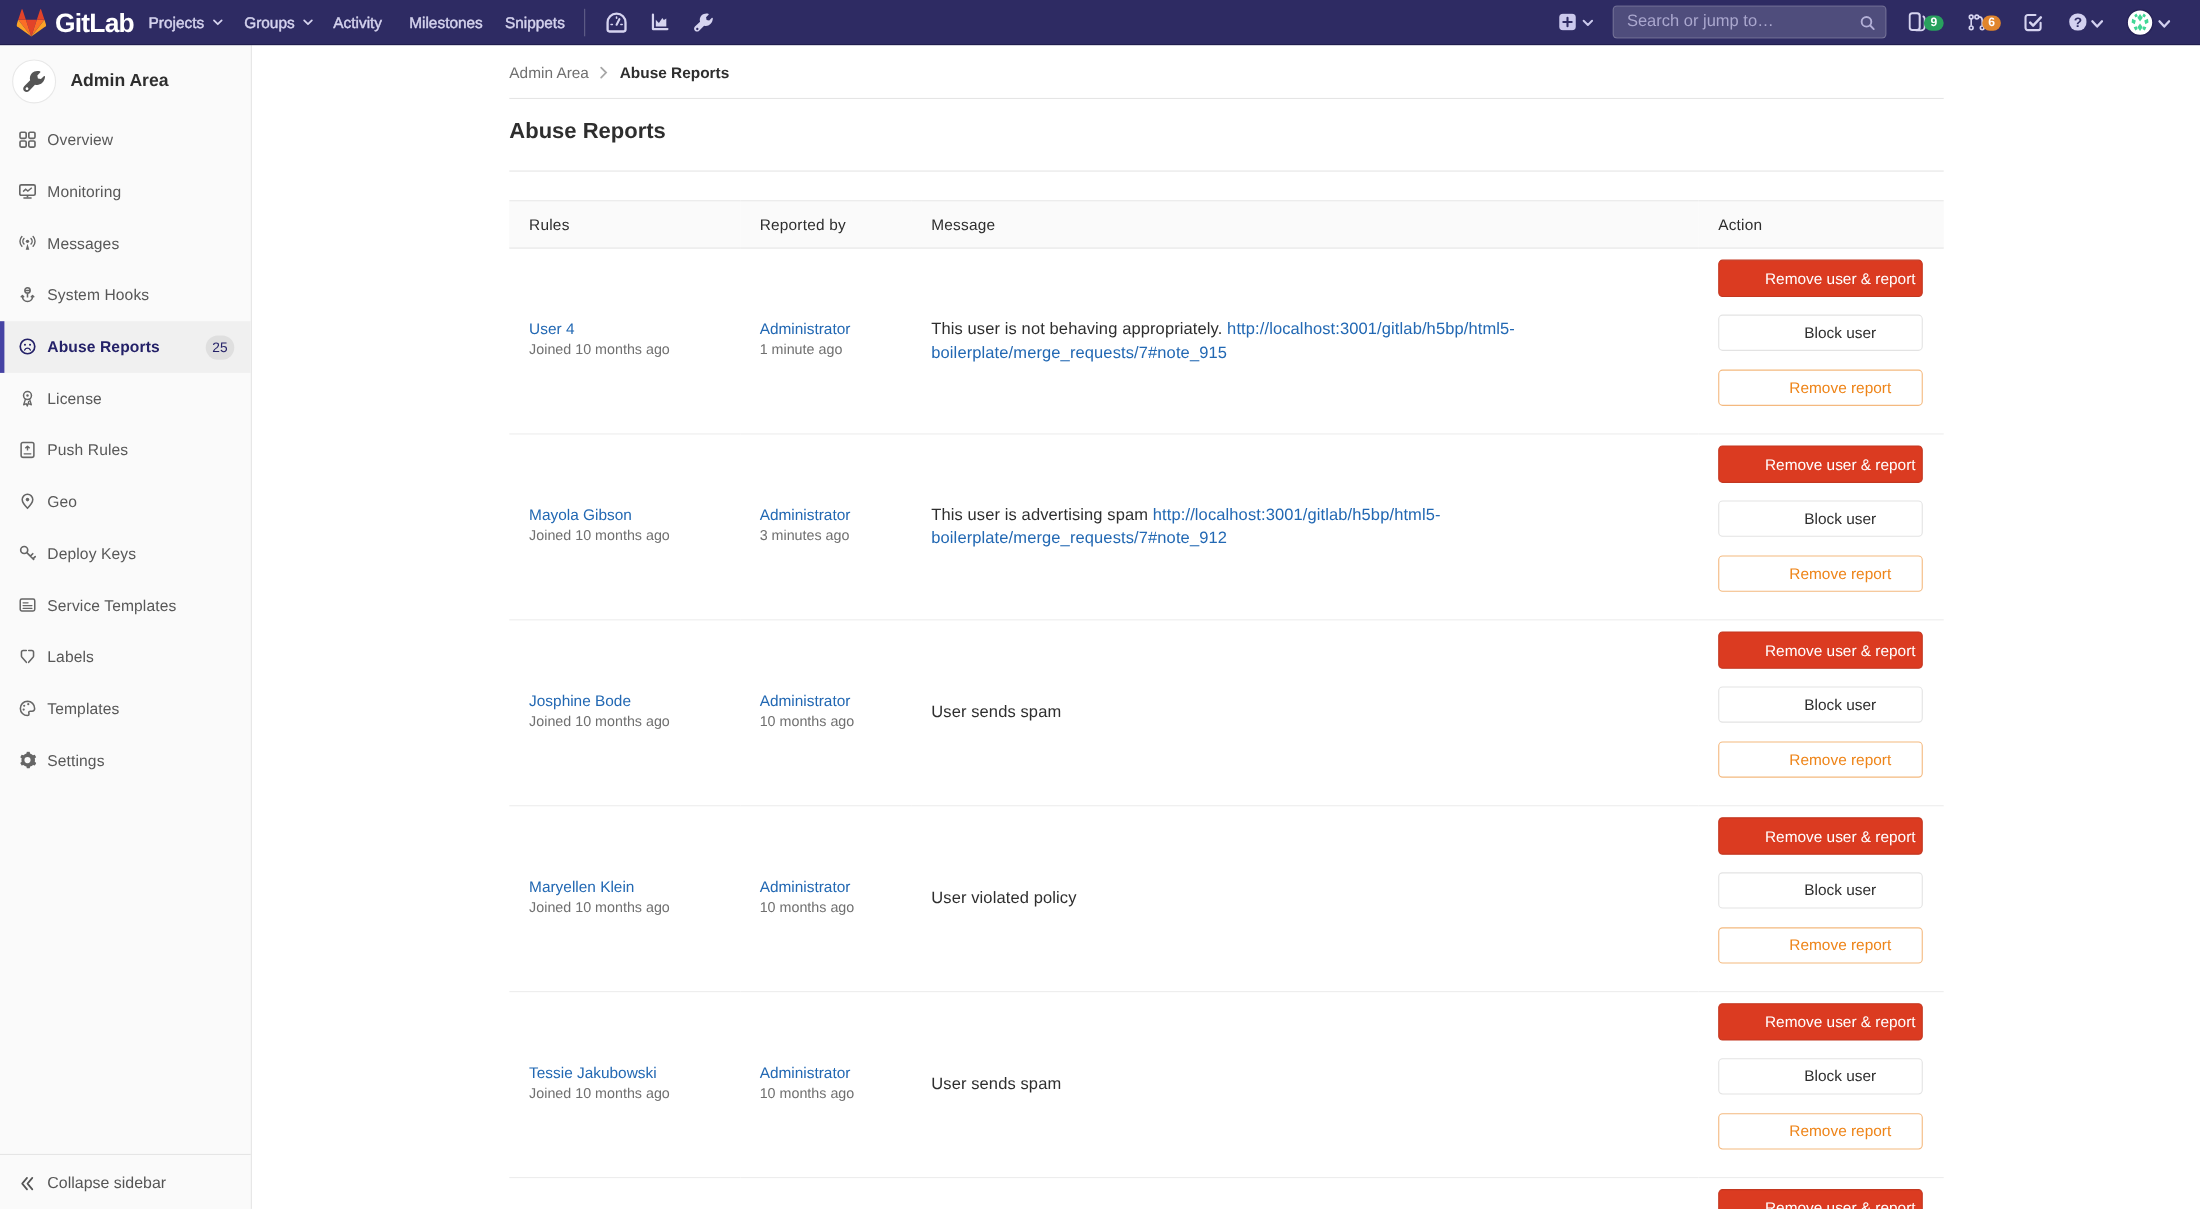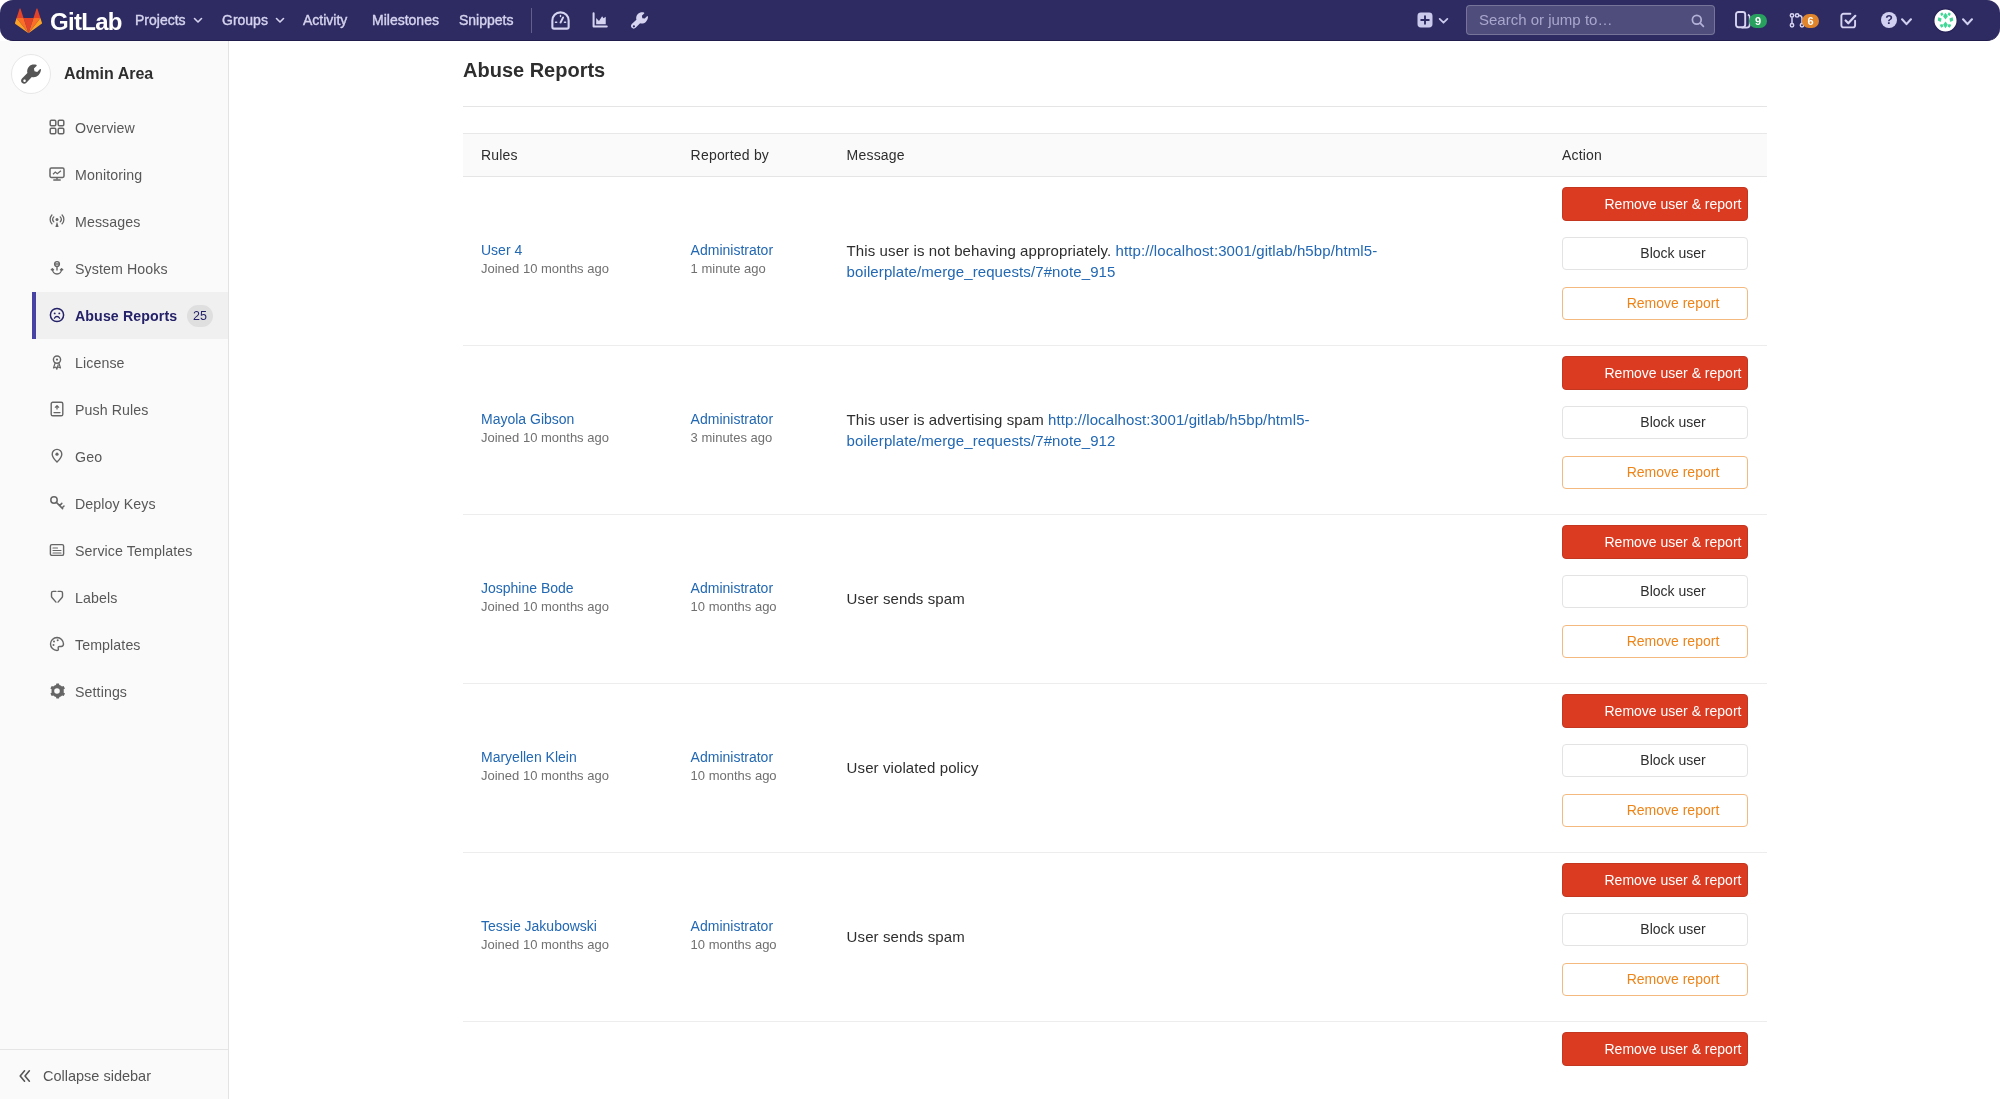--- a/index.html
+++ b/index.html
@@ -2,21 +2,21 @@
 <html><head>
 <meta charset="utf-8">
 <style>
 * { margin:0; padding:0; box-sizing:border-box; }
 html,body { width:2000px; height:1099px; overflow:hidden; background:#fff;
   font-family:"Liberation Sans", sans-serif; font-size:14px; color:#2e2e2e; }
 a { text-decoration:none; }
 
 
 .navbar { position:absolute; left:0; top:0; width:2000px; height:41px;
-  background:#2e2b63; border-bottom:1px solid #201d4d; z-index:10;border-radius:13px; }
+  background:#2e2b63; border-bottom:1px solid #201d4d; z-index:10; }
 .logo-svg { position:absolute; left:15px; top:7px; }
 .logo-text { position:absolute; left:50px; top:0; height:44px; line-height:44px; color:#fff; font-size:24px; font-weight:700; letter-spacing:-0.7px; }
 .navlink { position:absolute; top:0; height:40px; line-height:40px; color:#d5d3ee; font-size:14px; font-weight:500; -webkit-text-stroke:0.4px #d5d3ee; }
 .nav-chev { display:inline-block; width:9px; height:9px; margin-left:7px; position:relative; top:-1px; }
 .nav-chev svg { display:block; }
 .nav-divider { position:absolute; left:531px; top:8px; width:1px; height:25px; background:rgba(255,255,255,0.25); }
 .nav-icon { position:absolute; top:0; height:40px; display:flex; align-items:center; }
 .searchbox { position:absolute; left:1466px; top:5px; width:249px; height:30px;
   background:rgba(255,255,255,0.16); border:1px solid rgba(255,255,255,0.22); border-radius:4px; }
 .searchbox .ph { position:absolute; left:12px; top:5px; font-size:15px; color:#aaa7ce; }
@@ -27,21 +27,21 @@
   border-radius:7px; color:#fff; font-size:11px; font-weight:700; text-align:center; line-height:14px; }
 
 
 .sidebar { position:absolute; left:0; top:41px; width:229px; height:1058px;
   background:#fafafa; border-right:1px solid #e3e3e3; }
 .ctx-avatar { position:absolute; left:11px; top:13px; width:40px; height:40px; border-radius:50%;
   background:#fff; border:1px solid #e8e8e8; }
 .ctx-avatar svg { position:absolute; left:9px; top:9px; }
 .ctx-title { position:absolute; left:64px; top:24px; font-size:16px; font-weight:700; color:#2e2e2e; }
 .snav { position:absolute; left:0; top:63px; width:228px; }
-.sitem { position:relative; height:47px; display:flex; align-items:center;margin-left:32px; }
+.sitem { position:relative; height:47px; display:flex; align-items:center; }
 .sitem .sic { position:absolute; left:17px; top:15px; width:16px; height:16px; }
 .sitem .stxt { position:absolute; left:43px; letter-spacing:0.1px; font-size:14.2px; color:#585858; }
 .sitem.active { background:#f0f0f0; }
 .sitem.active::before { content:""; position:absolute; left:0; top:0; width:4px; height:47px; background:#4643a4; }
 .sitem.active .stxt { color:#242168; font-weight:700; }
 .sbadge { position:absolute; right:15px; top:12.5px; height:22px; min-width:26px; padding:0 6px;
   background:#dfdfdf; border-radius:11px; color:#242168; font-size:12.5px; font-weight:400;
   text-align:left; line-height:22px; }
 .side-footer { position:absolute; left:0; bottom:0; width:228px; height:50px;
   border-top:1px solid #e5e5e5;padding-left:20px; }
@@ -197,20 +197,25 @@
   <div class="side-footer">
     <svg width="14" height="14" viewBox="0 0 16 16">
         <path d="M7.5 2 2.5 8l5 6M13 2 8 8l5 6" fill="none" stroke="#555" stroke-width="1.8" stroke-linecap="round" stroke-linejoin="round"></path>
       </svg>
     <span class="stxt">Collapse sidebar</span>
   </div>
 </aside>
 
 <main class="content">
   <div class="container">
+    <div class="breadcrumbs">
+      <div class="bc">Admin Area<span class="sep"><svg width="8" height="12" viewBox="0 0 8 12">
+              <path d="M1.5 1.5 6 6l-4.5 4.5" fill="none" stroke="#a7a7a7" stroke-width="1.6" stroke-linecap="round"></path>
+            </svg></span><b>Abuse Reports</b></div>
+    </div>
     <h1 class="page-title">Abuse Reports</h1>
     <div class="title-sep"></div>
 
     <table class="abuse">
       <colgroup>
           <col style="width:209.6px">
           <col style="width:156px">
           <col style="width:715.4px">
           <col style="width:223px">
         </colgroup>

